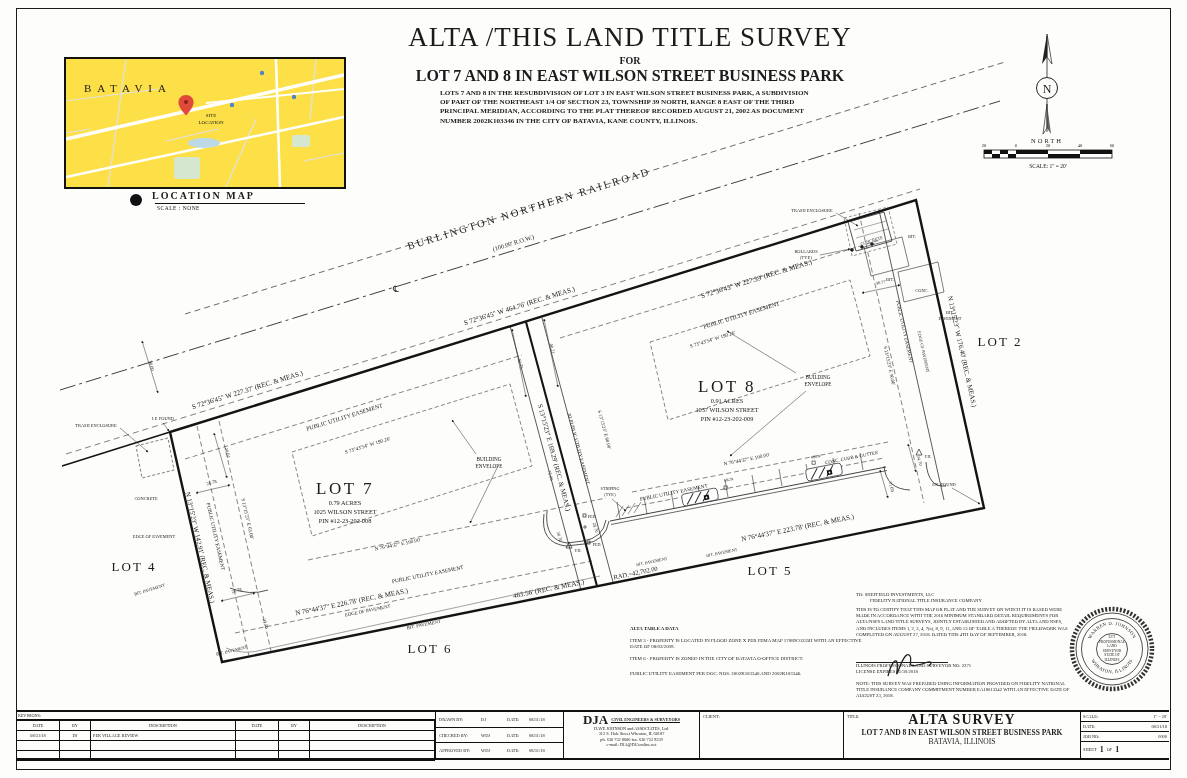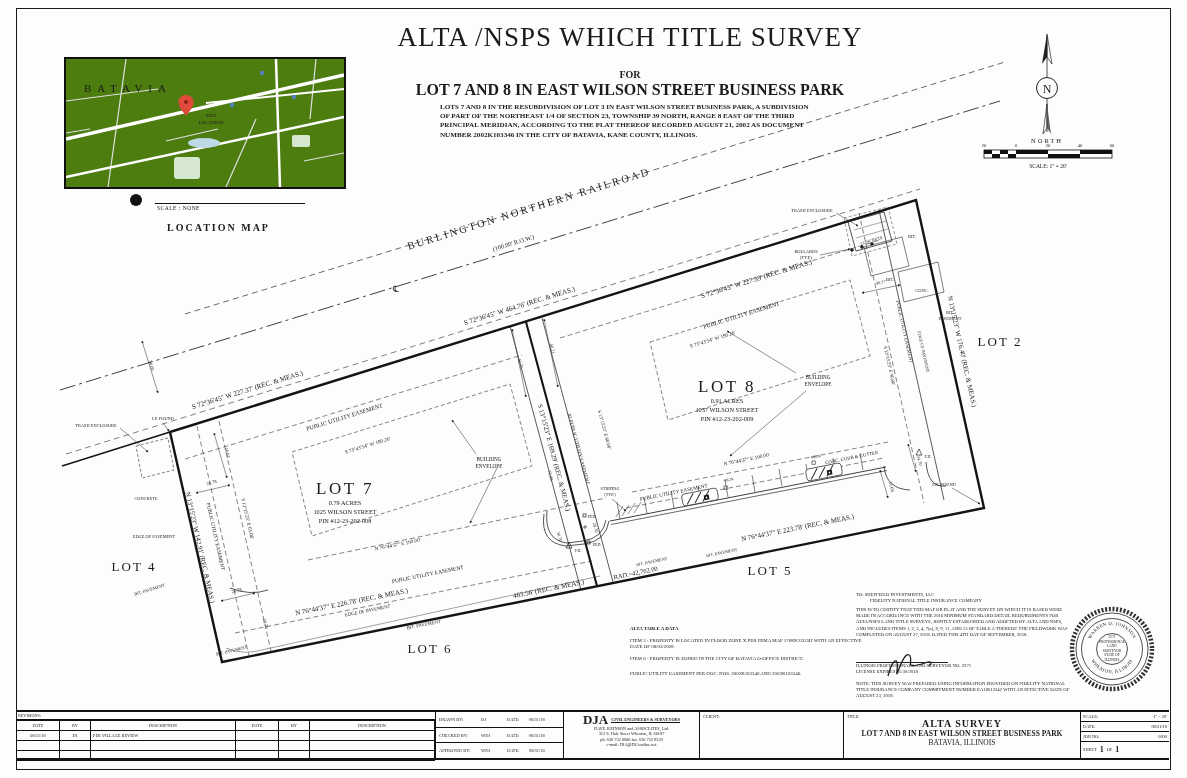--- a/index.html
+++ b/index.html
@@ -2,27 +2,27 @@
 <html><head>
 <meta charset="utf-8">
 <style>
   html,body{margin:0;padding:0;background:#fff;width:1187px;height:778px;overflow:hidden;
     font-family:"Liberation Serif",serif;color:#1b1b1b;}
   .sheet{position:absolute;left:0;top:0;width:1187px;height:778px;background:#fdfdfc;}
   .border{position:absolute;left:16px;top:8px;width:1153px;height:760px;border:1.6px solid #1a1a1a;}
   svg text{font-family:"Liberation Serif",serif;fill:#1b1b1b;text-anchor:middle;}
   .hdr{position:absolute;left:330px;top:22px;width:600px;text-align:center;}
   .hdr .t1{font-size:27px;letter-spacing:1px;white-space:nowrap;}
-  .hdr .t2{font-size:10px;font-weight:bold;margin-top:16px;}
+  .hdr .t2{font-size:10px;font-weight:bold;margin-top:2px;}
   .hdr .t3{font-size:16px;font-weight:bold;margin-top:1px;white-space:nowrap;}
   .hdr .legal{width:404px;margin:4px 0 0 110px;text-align:left;font-size:7.1px;line-height:1.3;white-space:pre-line;font-weight:bold;color:#222;}
-  .locmap{position:absolute;left:64px;top:57px;width:278px;height:128px;border:2.5px solid #111;background:#4d7c0f;overflow:hidden;}
+  .locmap{position:absolute;left:64px;top:57px;width:278px;height:128px;border:2.5px solid #111;background:#fde047;overflow:hidden;}
   .loccap{position:absolute;left:120px;top:190px;width:220px;}
   .loccap .dot{position:absolute;left:10px;top:4px;width:12px;height:12px;border-radius:50%;background:#111;}
-  .loccap .cap{position:absolute;left:47px;top:0;font-size:10px;font-weight:bold;letter-spacing:2px;white-space:nowrap;margin-top:32px;}
+  .loccap .cap{position:absolute;left:32px;top:0;font-size:10px;font-weight:bold;letter-spacing:2px;white-space:nowrap;}
   .loccap .rule{position:absolute;left:35px;top:13px;width:150px;border-top:1.2px solid #111;}
   .loccap .sc{position:absolute;left:37px;top:15px;font-size:5.5px;letter-spacing:.5px;}
   .notes{position:absolute;left:630px;top:626px;width:235px;font-size:4.9px;line-height:1.35;color:#222;}
   .notes div{margin-bottom:5px;white-space:pre-line;}
   .cert{position:absolute;left:856px;top:592px;width:216px;font-size:4.7px;line-height:1.3;color:#222;}
   .cert .ind{margin-left:14px;}
   .cert .body{margin-top:3px;white-space:pre-line;text-align:left;}
   .cert .sigline{width:92px;border-top:.8px solid #222;margin-top:24px;}
   .cert .nt{margin-top:6px;white-space:pre-line;}
   .strip{position:absolute;left:16px;top:710px;width:1153px;height:46px;border-top:2.2px solid #111;border-bottom:2px solid #111;display:flex;font-size:4.4px;background:transparent;}
@@ -39,21 +39,21 @@
   .appr .l{width:42px;padding-left:3px;}
   .appr .v{width:26px;}
   .appr .dl{width:22px;}
   .dja{width:136px;text-align:center;padding-top:1px;}
   .dja .logo{font-size:13px;font-weight:bold;display:inline-block;vertical-align:middle;line-height:1;}
   .dja .tag{font-size:4.2px;font-weight:bold;display:inline-block;vertical-align:middle;border-bottom:.8px solid #111;margin-left:2px;}
   .dja .a{font-size:4.3px;line-height:1.25;}
   .client{flex:1;padding:2px 3px;}
   .titlebox{width:237px;position:relative;text-align:center;}
   .titlebox .lbl{position:absolute;left:3px;top:2px;font-size:4px;}
-  .titlebox .l1{font-size:10px;font-weight:bold;margin-top:6px;letter-spacing:1px;}
+  .titlebox .l1{font-size:14px;font-weight:bold;letter-spacing:1px;}
   .titlebox .l2{font-size:7.5px;font-weight:bold;}
   .titlebox .l3{font-size:7.5px;font-weight:normal;}
   .info{width:88px;display:flex;flex-direction:column;border-right:none !important;}
   .info .irow{display:flex;border-bottom:.7px solid #111;flex:1;align-items:center;padding:0 2px;justify-content:space-between;}
   .info .sheetrow{flex:1.8;display:flex;align-items:center;padding:0 2px;border-bottom:none;}
   .info .big{font-size:8px;font-weight:bold;margin:0 3px;}
 </style>
 </head>
 <body>
 
@@ -353,21 +353,21 @@
       <text x="1112" y="642.6" fill="#b03a30">PROFESSIONAL</text>
       <text x="1112" y="647.2" fill="#b03a30">LAND</text>
       <text x="1112" y="651.8" fill="#b03a30">SURVEYOR</text>
       <text x="1112" y="656.4">STATE OF</text>
       <text x="1112" y="661">ILLINOIS</text>
     </g>
   </g>
 </svg>
 
 <div class="hdr">
-  <div class="t1">ALTA /NSPS WHICH TITLE  SURVEY</div>
+  <div class="t1">ALTA /THIS LAND TITLE  SURVEY</div>
   <div class="t2">FOR</div>
   <div class="t3">LOT 7 AND 8 IN EAST WILSON STREET BUSINESS PARK</div>
   <div class="legal">LOTS 7 AND 8 IN THE RESUBDIVISION OF LOT 3 IN EAST WILSON STREET BUSINESS PARK, A SUBDIVISION
 OF PART OF THE NORTHEAST 1/4 OF SECTION 23, TOWNSHIP 39 NORTH, RANGE 8 EAST OF THE THIRD
 PRINCIPAL MERIDIAN, ACCORDING TO THE PLAT THEREOF RECORDED AUGUST 21, 2002 AS DOCUMENT
 NUMBER 2002K103346 IN THE CITY OF BATAVIA, KANE COUNTY, ILLINOIS.</div>
 </div>
 
 <div class="locmap">
   <svg width="278" height="128" viewBox="0 0 278 128">

